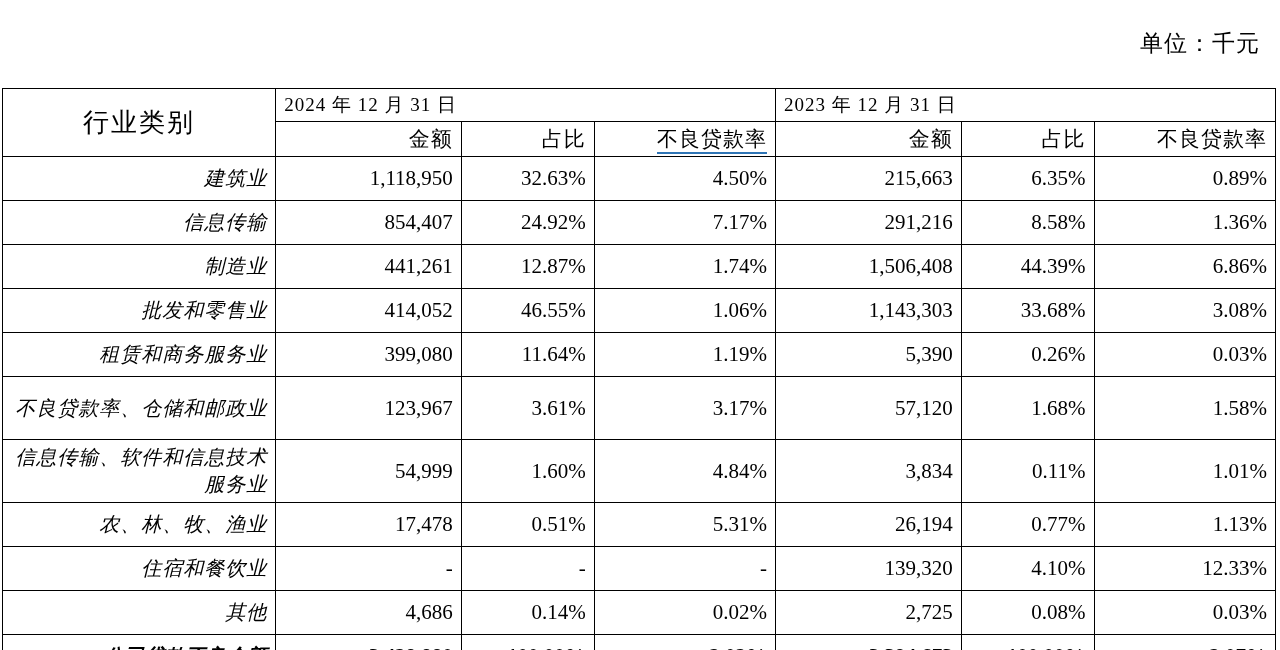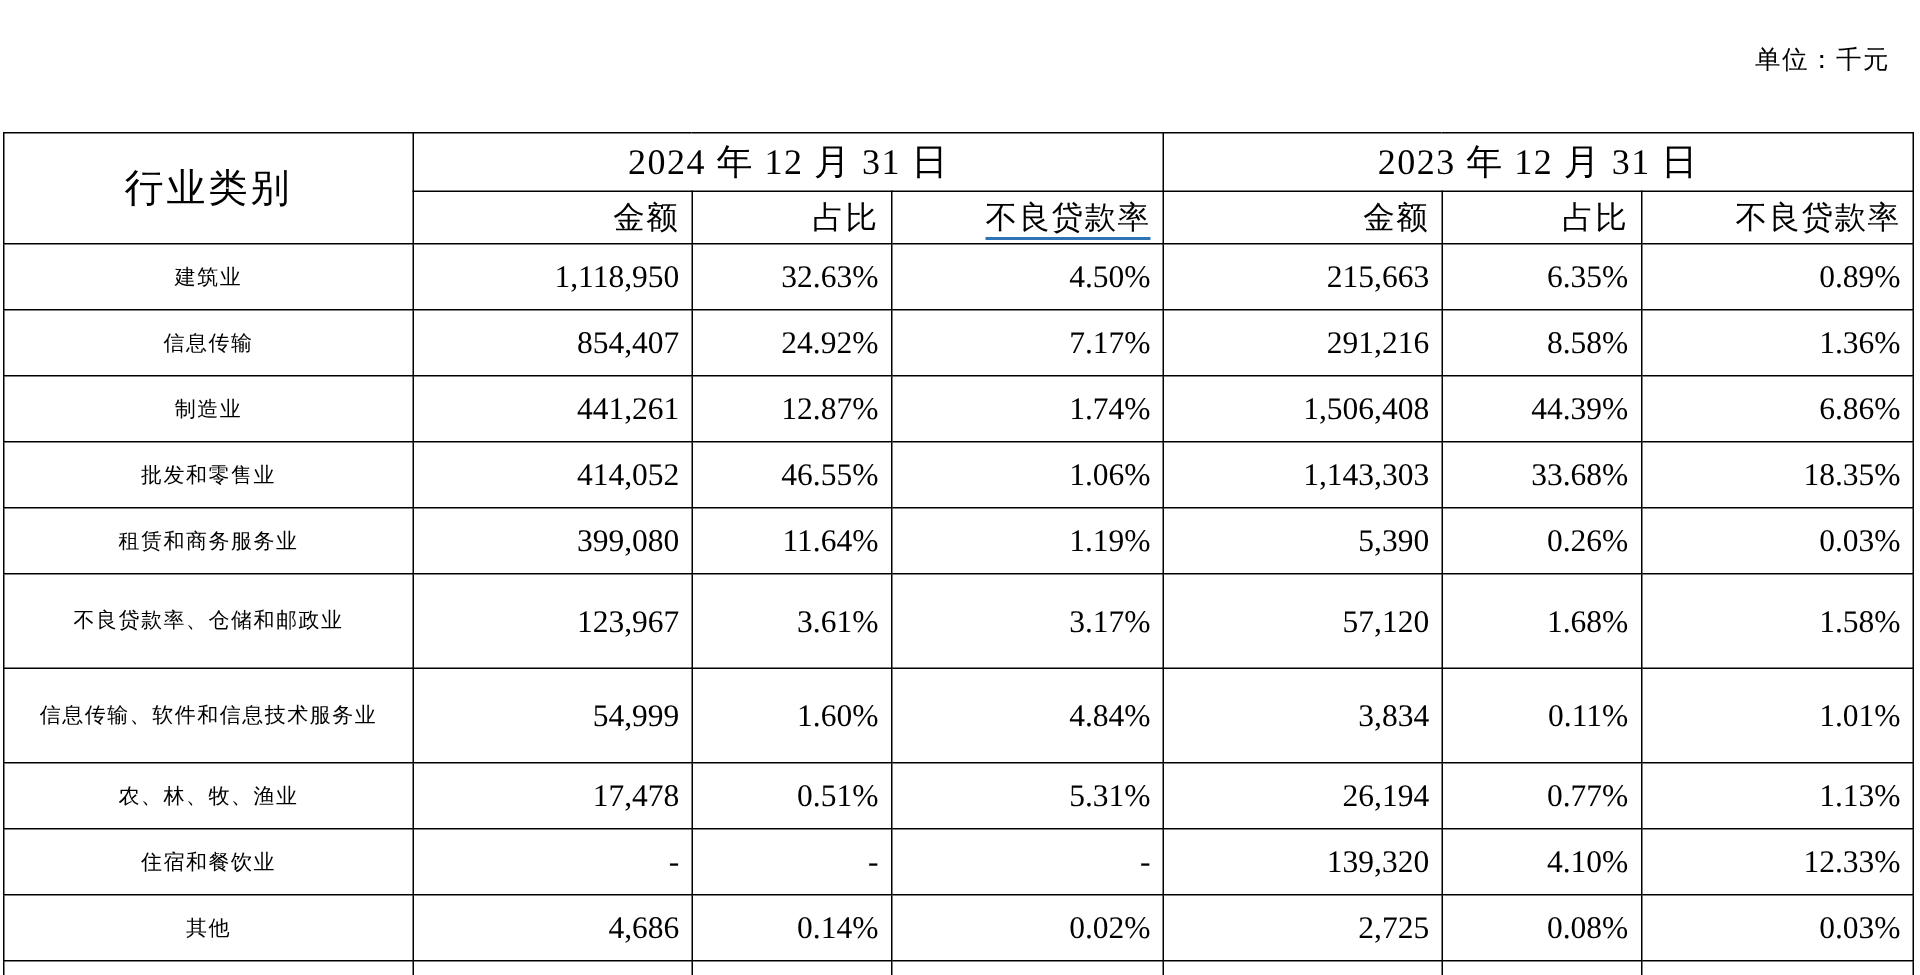--- a/index.html
+++ b/index.html
@@ -12,21 +12,21 @@
     height: 650px;
     font-family: "Liberation Serif", "DejaVu Serif", serif;
     color: #000000;
     position: relative;
     overflow: hidden;
   }
   .unit-line {
     position: absolute;
     top: 28px;
     right: 20px;
-    font-size: 17px;
+    font-size: 23px;
     letter-spacing: 1px;
     white-space: nowrap;
   }
   .table-wrap {
     position: absolute;
     top: 88px;
     left: 2px;
     width: 1274px;
   }
   table.fin {
@@ -50,40 +50,41 @@
   col.c5 { width: 123px; }
   col.c6 { width: 168px; }
 
   .hdr-cat {
     text-align: center;
     font-weight: bold;
     font-size: 26px;
     letter-spacing: 2px;
   }
   .hdr-year {
-    text-align: center;
-    font-weight: bold;
-    font-size: 24px;
+    text-align: left;
+    font-weight: bold;
+    font-size: 19px;
     letter-spacing: 1px;
   }
   .hdr-sub {
     text-align: right;
     font-weight: bold;
     font-size: 21px;
     letter-spacing: 1px;
   }
   .hdr-sub.underlined span {
     border-bottom: 2px solid #2e74b5;
     padding-bottom: 1px;
   }
   td.cat {
-    text-align: center;
-    letter-spacing: 1px;
-    font-size: 14px;
+    text-align: right;
+    letter-spacing: 1px;
+    font-size: 20px;
     padding-left: 10px;
+    font-style: italic;
   }
   td.num {
     text-align: right;
     font-size: 21px;
     padding-right: 10px;
   }
   tr.total td {
     font-weight: bold;
   }
   tr.total td.cat {
@@ -151,21 +152,21 @@
         <td class="num">44.39%</td>
         <td class="num">6.86%</td>
       </tr>
       <tr class="r-norm">
         <td class="cat">批发和零售业</td>
         <td class="num">414,052</td>
         <td class="num">46.55%</td>
         <td class="num">1.06%</td>
         <td class="num">1,143,303</td>
         <td class="num">33.68%</td>
-        <td class="num">18.35%</td>
+        <td class="num">3.08%</td>
       </tr>
       <tr class="r-norm">
         <td class="cat">租赁和商务服务业</td>
         <td class="num">399,080</td>
         <td class="num">11.64%</td>
         <td class="num">1.19%</td>
         <td class="num">5,390</td>
         <td class="num">0.26%</td>
         <td class="num">0.03%</td>
       </tr>

